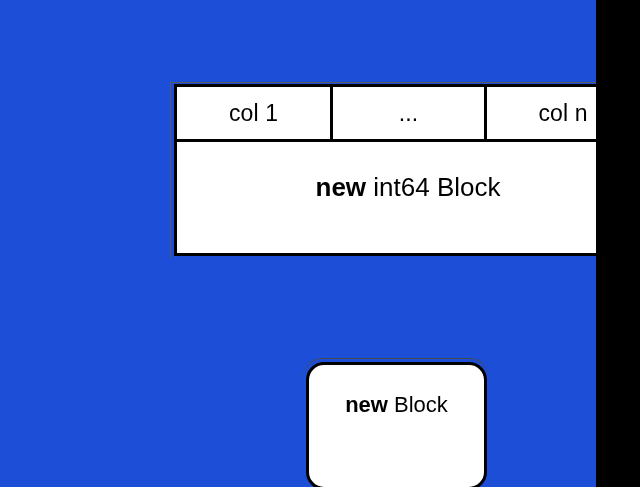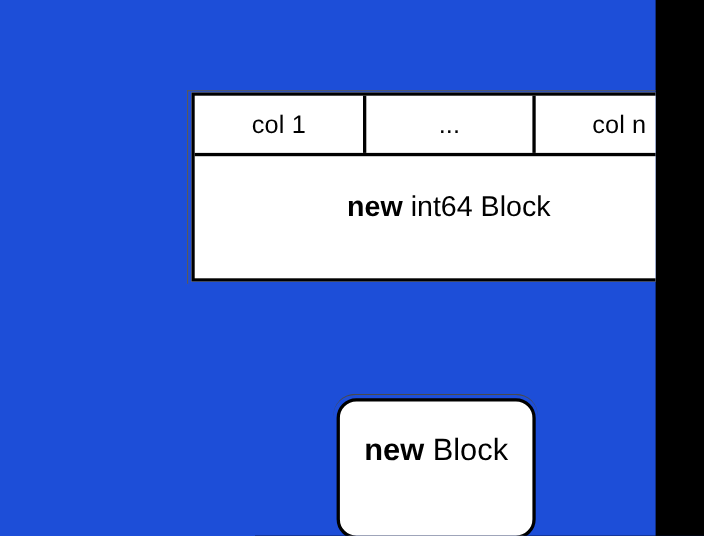--- a/index.html
+++ b/index.html
@@ -109,21 +109,21 @@
     border: 3px solid #000000;
     border-radius: 18px;
     box-sizing: border-box;
     display: flex;
     flex-direction: column;
     align-items: center;
     justify-content: flex-start;
     padding-top: 26px;
   }
   .tracker-line {
-    font-size: 28px;
+    font-size: 22px;
     color: #000000;
     line-height: 1.26;
     text-align: right;
     white-space: nowrap;
   }
   .tracker-line .b { font-weight: bold; }
 </style>
 </head>
 <body>
 

